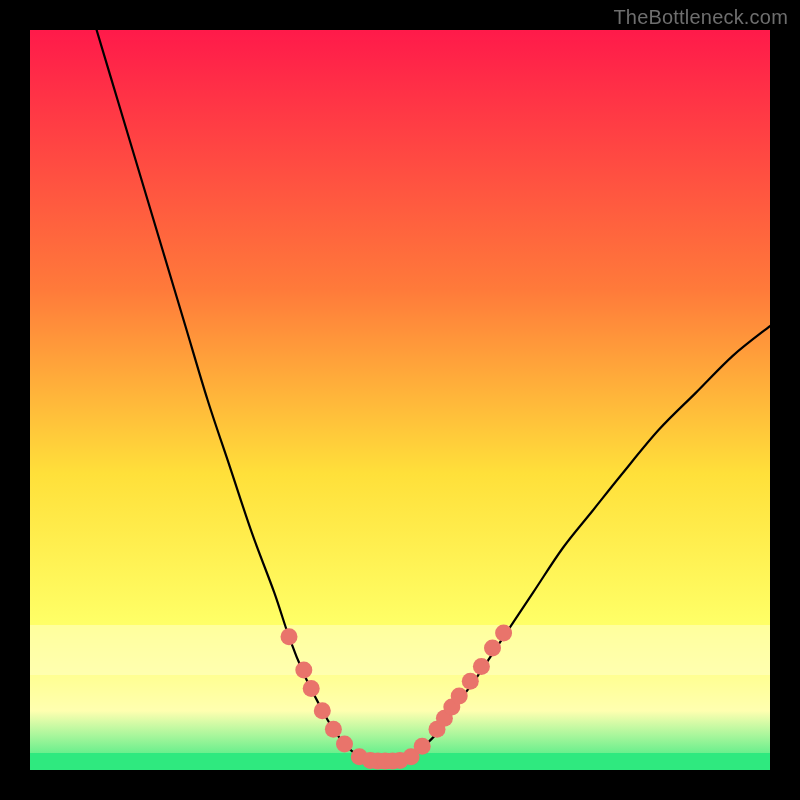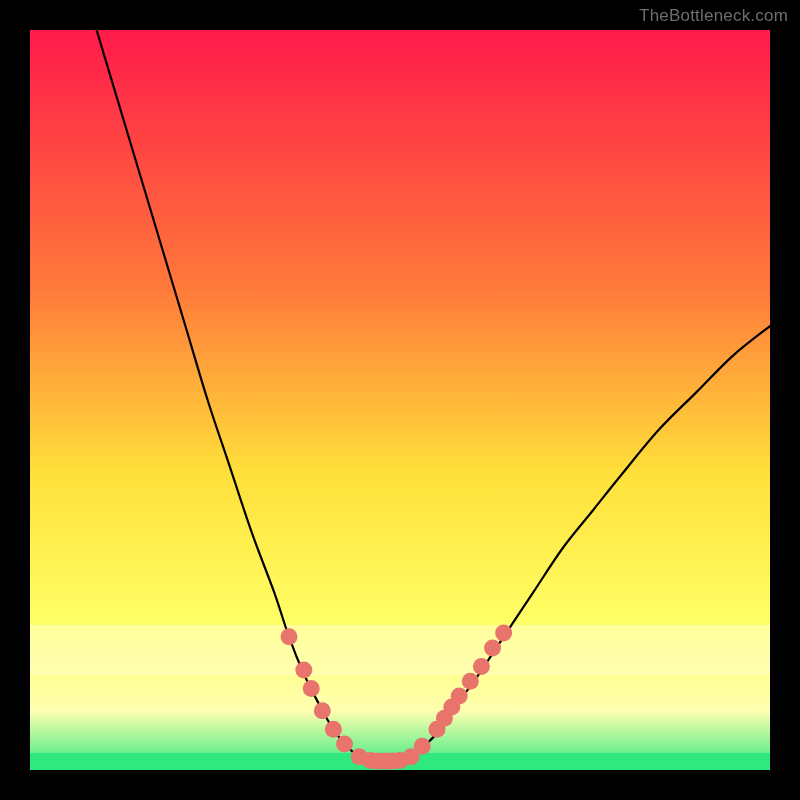--- a/index.html
+++ b/index.html
@@ -22,21 +22,21 @@
     left: 30px;
     top: 30px;
     width: 740px;
     height: 740px;
   }
   .watermark {
     position: absolute;
     top: 6px;
     right: 12px;
     color: #6e6e6e;
-    font-size: 17px;
+    font-size: 20px;
     font-weight: 500;
     letter-spacing: 0.2px;
     font-family: Arial, sans-serif;
   }
   svg { display: block; }
 </style>
 </head>
 <body>
 
 <div class="stage">

